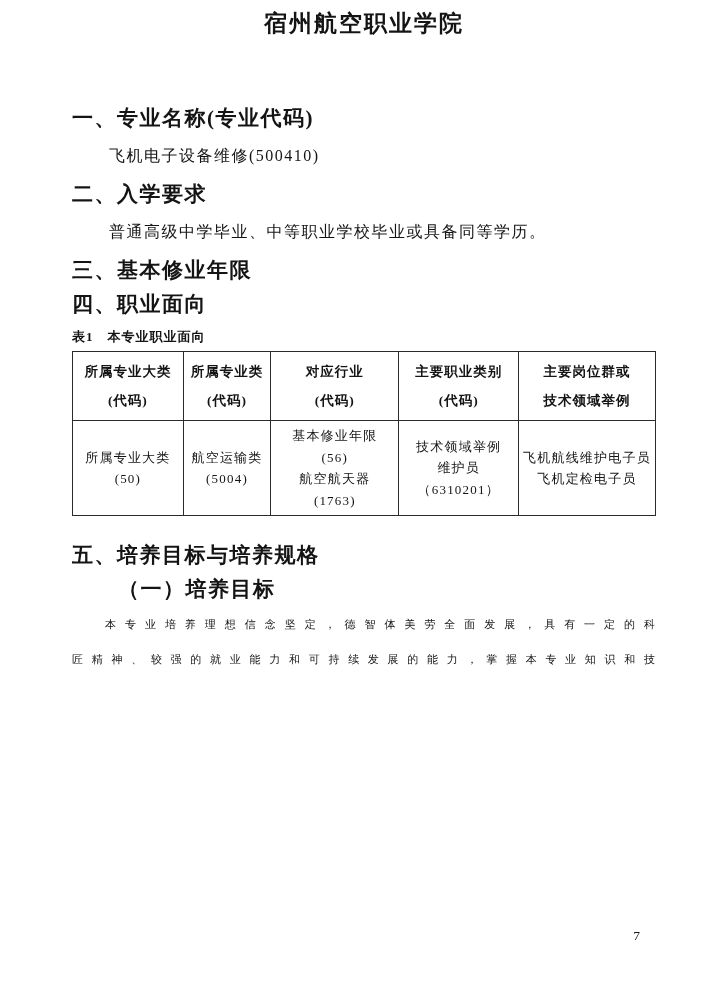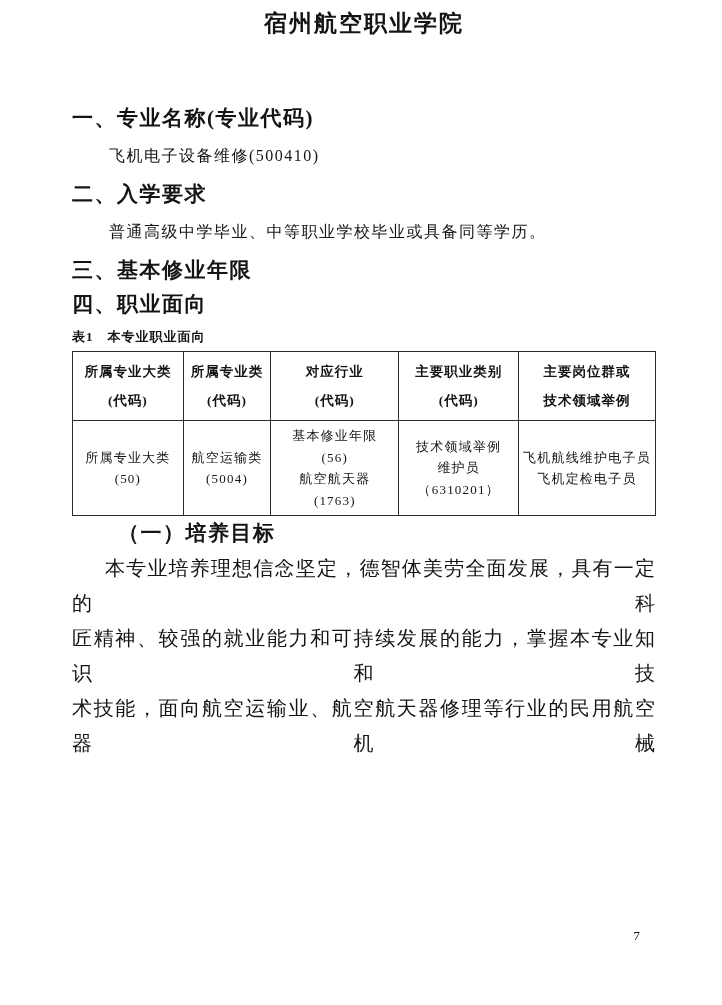--- a/index.html
+++ b/index.html
@@ -73,21 +73,21 @@
     line-height: 21.5px;
     height: 90px;
     letter-spacing: 1.2px;
   }
 
   .h5-heading { margin-top: 22px; }
   .sub-heading { padding-left: 46px; }
 
   .para { margin-top: 1px; }
   .para-line {
-    font-size: 20px;
+    font-size: 11px;
     line-height: 35px;
     margin: 0;
     text-align: justify;
     text-align-last: justify;
     letter-spacing: 1px;
     white-space: normal;
   }
   .para-line.indent { text-indent: 33px; }
 
   .page-number {
@@ -172,24 +172,24 @@
           <div>（6310201）</div>
         </td>
         <td>
           <div>飞机航线维护电子员</div>
           <div>飞机定检电子员</div>
         </td>
       </tr>
     </tbody>
       </table>
 
+    <h2 class="sec-heading h5-heading">五、培养目标与培养规格</h2>
     <h3 class="sec-heading sub-heading">（一）培养目标</h3>
 
     <div class="para">
       <p class="para-line indent">本专业培养理想信念坚定，德智体美劳全面发展，具有一定的科</p>
       <p class="para-line">匠精神、较强的就业能力和可持续发展的能力，掌握本专业知识和技</p>
-      <p class="para-line">术技能，面向航空运输业、航空航天器修理等行业的民用航空器机械</p>
     </div>
 
   </div>
 
   <div class="page-number">7</div>
 </div>
 
 </body></html>

